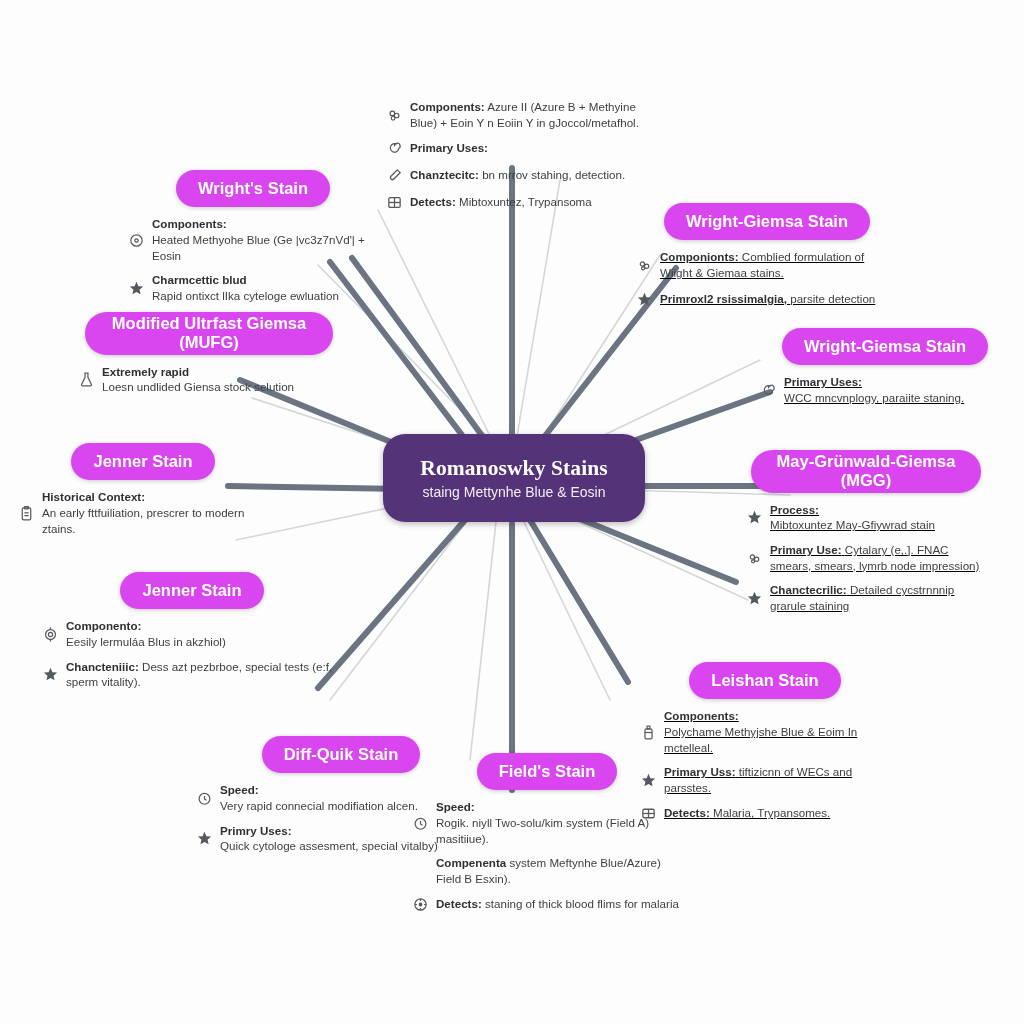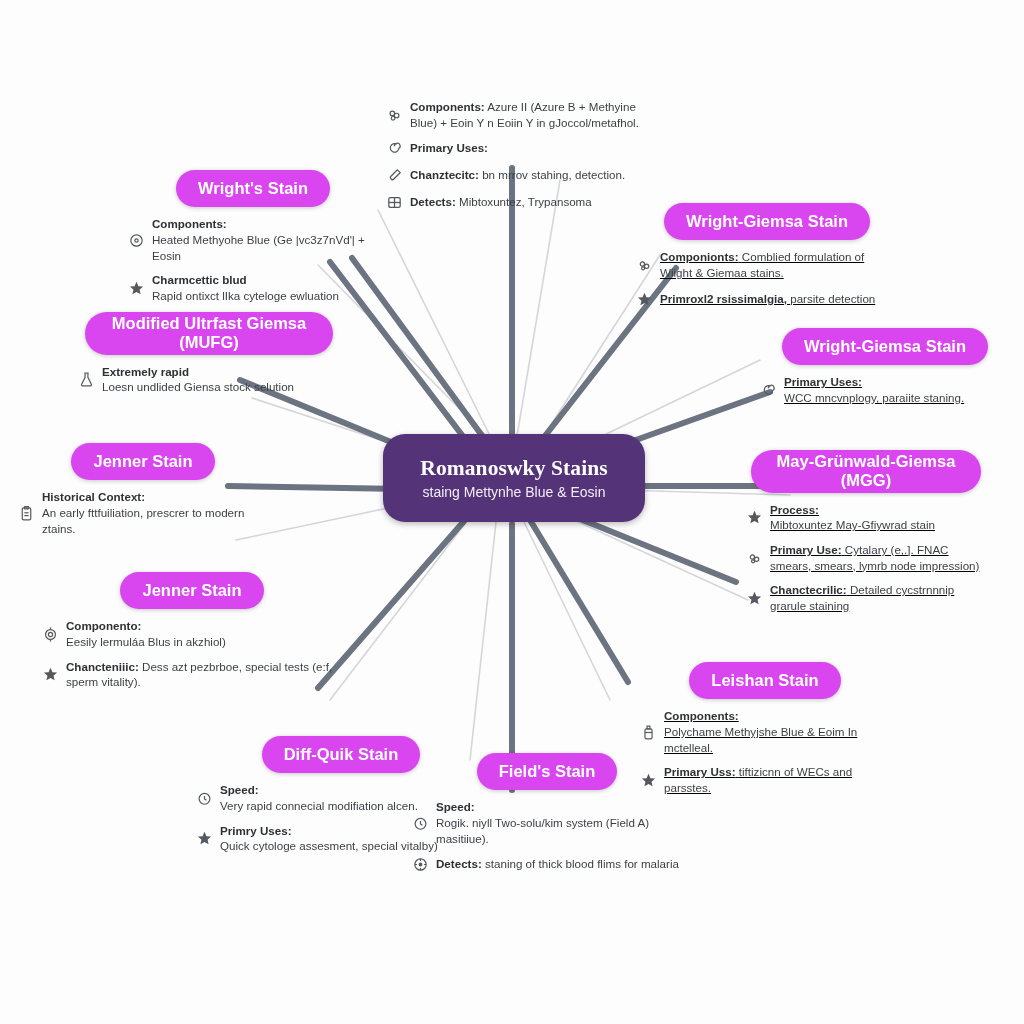--- a/index.html
+++ b/index.html
@@ -283,20 +283,24 @@
       <div class="fact">
         <span class="ic">
             <svg viewBox="0 0 24 24" fill="none" stroke="currentColor" stroke-width="1.7">
               <circle cx="12" cy="12.5" r="7.6"></circle>
               <path d="M12 8.4v4.3l2.8 1.8"></path>
             </svg>
           </span>
         <span class="txt"><b>Speed:</b><br><span>Rogik. niyll Two-solu/kim system (Field A) masitiiue).</span></span>
       </div>
       <div class="fact">
+        <span class="ic"></span>
+        <span class="txt"><b>Compenenta</b> <span>system Meftynhe Blue/Azure) Field B Esxin).</span></span>
+      </div>
+      <div class="fact">
         <span class="ic">
             <svg viewBox="0 0 24 24" fill="none" stroke="currentColor" stroke-width="1.7">
               <circle cx="12" cy="12" r="8"></circle>
               <circle cx="12" cy="12" r="1.8" fill="currentColor"></circle>
               <path d="M12 4v3M12 17v3M4 12h3M17 12h3"></path>
             </svg>
           </span>
         <span class="txt"><b>Detects:</b> <span>staning of thick blood flims for malaria</span></span>
       </div>
     </div>
@@ -318,20 +322,30 @@
         <span class="txt"><b>Components:</b><br><span>Polychame Methyjshe Blue &amp; Eoim In mctelleal.</span></span>
       </div>
       <div class="fact">
         <span class="ic">
             <svg viewBox="0 0 24 24" fill="currentColor">
               <path d="M12 2.6l2.7 6.1 6.6.6-5 4.4 1.5 6.5L12 16.8 6.2 20.2l1.5-6.5-5-4.4 6.6-.6z"></path>
             </svg>
           </span>
         <span class="txt"><b>Primary Uss:</b> <span>tiftizicnn of WECs and parsstes.</span></span>
       </div>
+      <div class="fact">
+        <span class="ic">
+            <svg viewBox="0 0 24 24" fill="none" stroke="currentColor" stroke-width="1.8">
+              <rect x="4" y="6" width="16" height="12" rx="2"></rect>
+              <line x1="4" y1="12" x2="20" y2="12"></line>
+              <line x1="12" y1="6" x2="12" y2="18"></line>
+            </svg>
+          </span>
+        <span class="txt"><b>Detects:</b> <span>Malaria, Trypansomes.</span></span>
+      </div>
     </div>
   </div>
 
   <div class="branch b-right" id="b-mgg">
     <div class="pill-row pill-center">
       <div class="pill two-line" style="width:190px;">May-Grünwald-Giemsa (MGG)</div>
     </div>
     <div class="facts">
       <div class="fact">
         <span class="ic">

